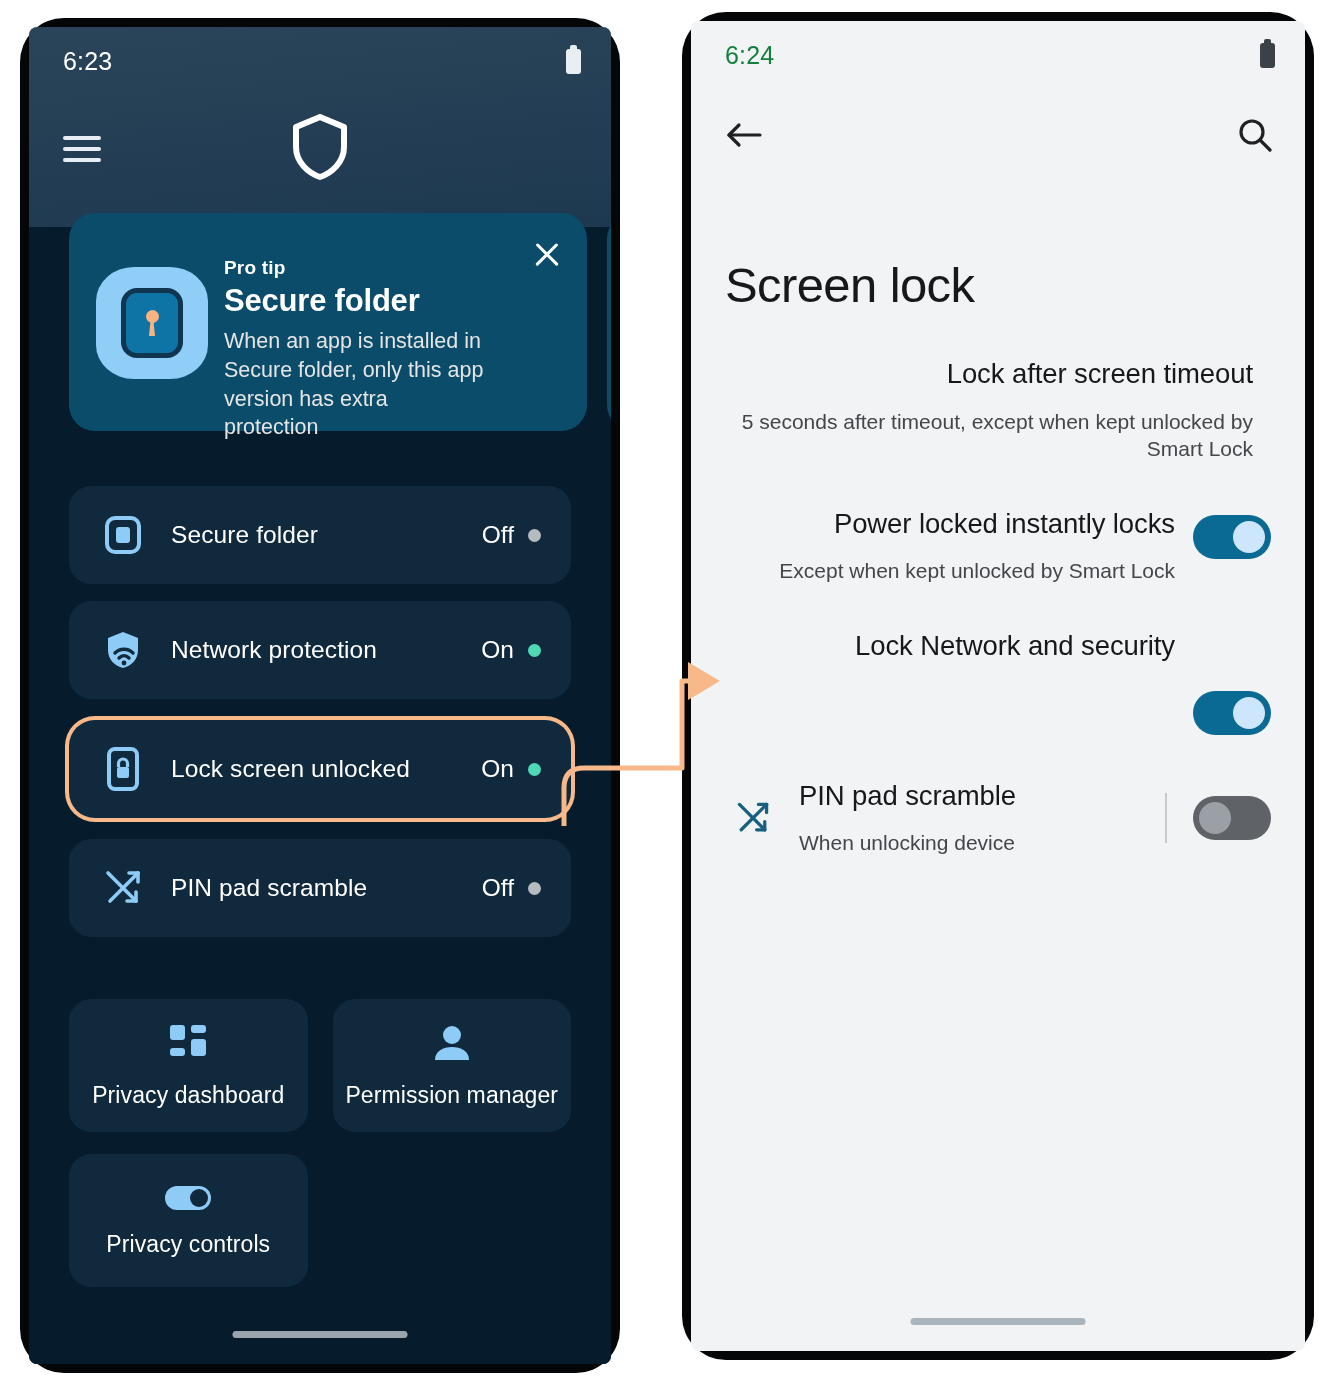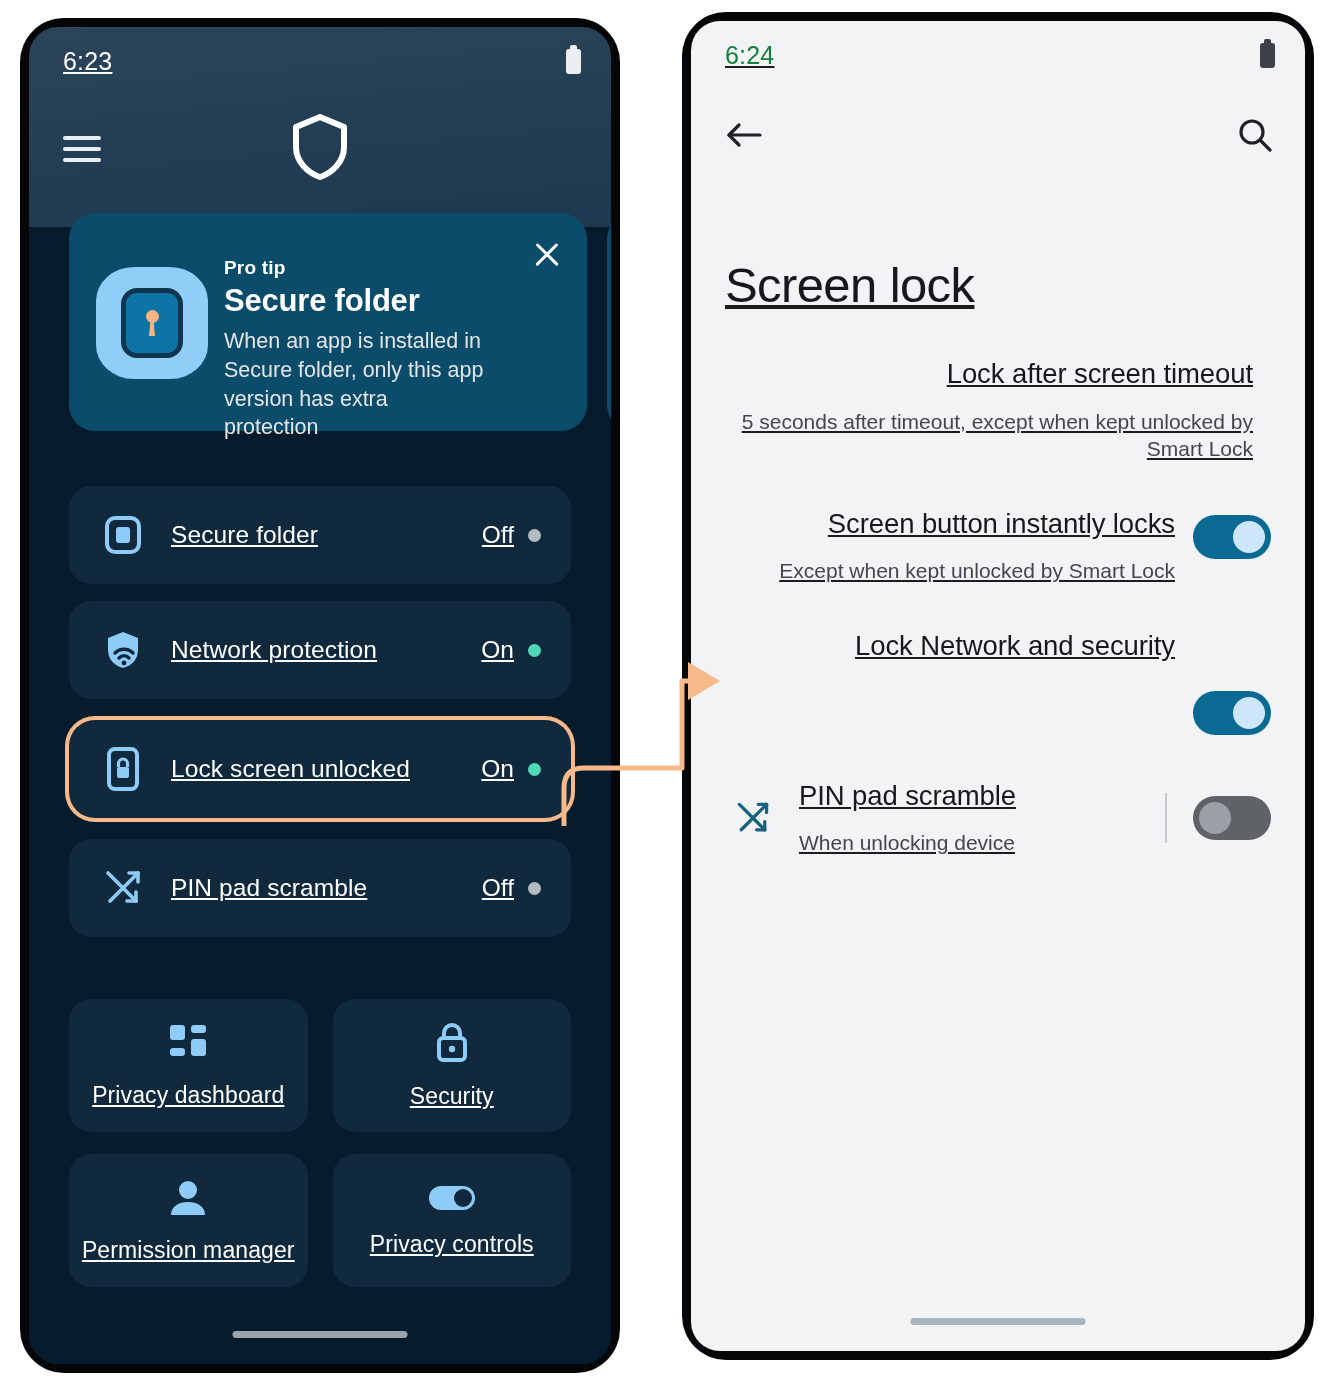--- a/index.html
+++ b/index.html
@@ -13,21 +13,21 @@
 
   
   .phone {
     position: absolute;
     background: #050608;
     border-radius: 44px;
     padding: 9px;
   }
   .phone-left  { left: 20px;  top: 18px;  width: 600px; height: 1355px; }
   .phone-right { left: 682px; top: 12px;  width: 632px; height: 1348px; }
-  .screen { width: 100%; height: 100%; border-radius: 29px; overflow: hidden; position: relative; text-decoration: underline; }
+  .screen { width: 100%; height: 100%; border-radius: 8px; overflow: hidden; position: relative; }
 
   
   .screen-dark {
     background: linear-gradient(175deg, #2b4459 0%, #123049 32%, #0a2236 55%, #061b2c 100%);
     color: #ffffff;
   }
   .dark-body-bg {
     position: absolute; left: 0; right: 0; top: 200px; bottom: 0;
     background: #061c2d;
   }
@@ -289,30 +289,20 @@
                 <rect x="3" y="3" width="15" height="15" rx="3"></rect>
                 <rect x="24" y="3" width="15" height="8" rx="3"></rect>
                 <rect x="3" y="26" width="15" height="8" rx="3"></rect>
                 <rect x="24" y="17" width="15" height="17" rx="3"></rect>
               </svg>
             </span>
             <span class="tile-label">Privacy dashboard</span>
           </div>
           <div class="tile">
             <span>
-              <svg width="40" height="44" viewBox="0 0 40 44" fill="none">
-                <rect x="7" y="17" width="26" height="22" rx="4" stroke="#8ecbf7" stroke-width="4"></rect>
-                <path d="M12 17 V12 a8 8 0 0 1 16 0 V17" stroke="#8ecbf7" stroke-width="4" fill="none"></path>
-                <circle cx="20" cy="28" r="3.2" fill="#8ecbf7"></circle>
-              </svg>
-            </span>
-            <span class="tile-label">Security</span>
-          </div>
-          <div class="tile">
-            <span>
               <svg width="42" height="42" viewBox="0 0 42 42" fill="#8ecbf7">
                 <circle cx="21" cy="13" r="9"></circle>
                 <path d="M4 38 C4 29 12 25 21 25 C30 25 38 29 38 38 Z"></path>
               </svg>
             </span>
             <span class="tile-label">Permission manager</span>
           </div>
           <div class="tile">
             <span>
               <svg width="48" height="30" viewBox="0 0 48 30">
@@ -358,21 +348,21 @@
 
         <div class="setting">
           <div class="setting-main">
             <div class="setting-title">Lock after screen timeout</div>
             <div class="setting-sub">5 seconds after timeout, except when kept unlocked by Smart Lock</div>
           </div>
         </div>
 
         <div class="setting">
           <div class="setting-main">
-            <div class="setting-title">Screen button instantly locks</div>
+            <div class="setting-title">Power locked instantly locks</div>
             <div class="setting-sub">Except when kept unlocked by Smart Lock</div>
           </div>
           <div class="toggle on">
             <span class="knob"></span>
           </div>
         </div>
 
         <div class="setting">
           <div class="setting-main">
             <div class="setting-title">Lock Network and security</div>

